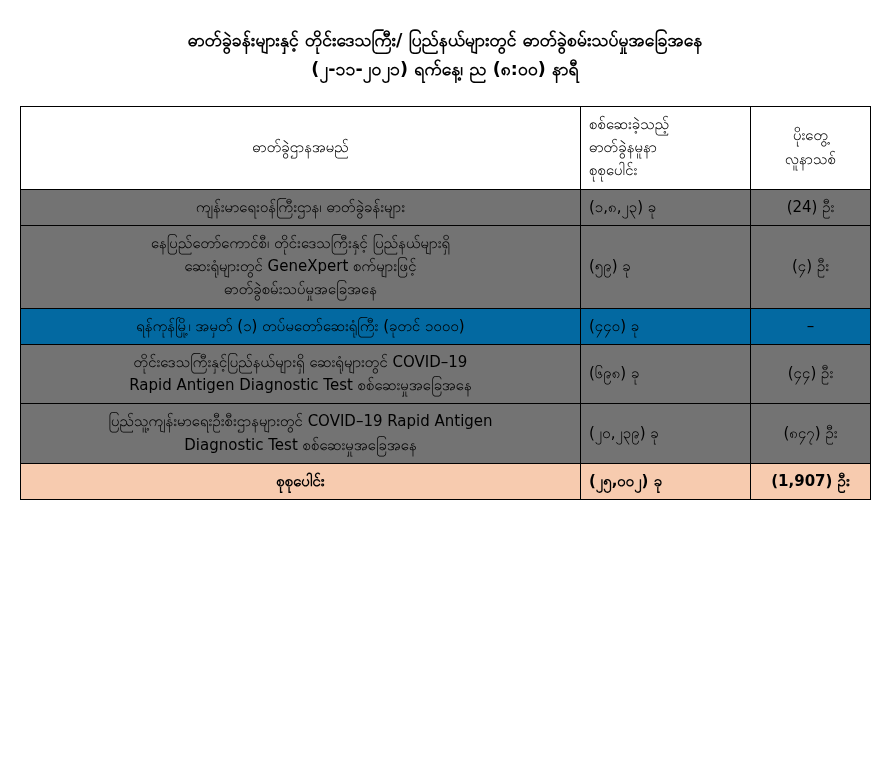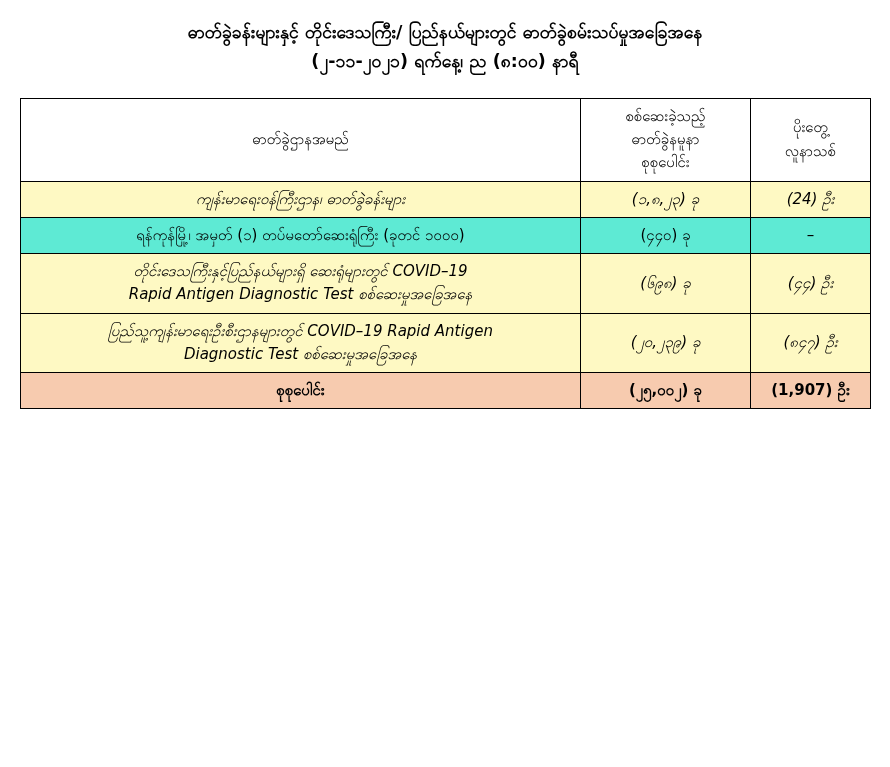--- a/index.html
+++ b/index.html
@@ -15,21 +15,21 @@
     overflow: hidden;
   }
   .page {
     width: 890px;
     height: 767px;
     position: relative;
     box-sizing: border-box;
   }
   .title-block {
     text-align: center;
-    padding-top: 18px;
+    padding-top: 26px;
     padding-left: 60px;
     padding-right: 60px;
   }
   .title-line {
     font-size: 17.5px;
     font-weight: bold;
     line-height: 1.65;
     letter-spacing: 0.1px;
   }
   .table-wrap {
@@ -42,34 +42,34 @@
   }
   table.data-table td, table.data-table th {
     border: 1px solid #000000;
     padding: 6px 8px;
     vertical-align: middle;
     font-size: 15px;
     line-height: 1.55;
     font-weight: normal;
   }
   .col-name { width: 560px; text-align: center; }
-  .col-count { width: 170px; text-align: center; }
+  .col-count { width: 170px; text-align: left; }
   .col-pos { width: 120px; text-align: center; }
 
   thead td {
     text-align: center;
     font-size: 15.5px;
     padding-top: 12px;
     padding-bottom: 12px;
     background: #ffffff;
   }
   .hdr-multi { line-height: 1.7; }
 
-  tr.green td { background: #fef9c3; font-style: italic; }
-  tr.white td { background: #5eead4; }
+  tr.green td { background: #737373; }
+  tr.white td { background: #0369a1; }
   tr.total td { background: #F7CBAF; font-weight: bold; }
   tr.total td.col-name { text-align: center; }
 
   .cell-name { text-align: center; }
   .cell-num { white-space: nowrap; }
 </style>
 </head>
 <body>
 
 <div class="page">
@@ -99,20 +99,29 @@
             <div>လူနာသစ်</div>
           </td>
         </tr>
       </thead>
       <tbody id="table-body">
           <tr class="green">
             <td class="col-name cell-name">ကျန်းမာရေးဝန်ကြီးဌာန၊ ဓာတ်ခွဲခန်းများ</td>
             <td class="col-count cell-num">(၁,၈,၂၃) ခု</td>
             <td class="col-pos cell-num">(24) ဦး</td>
           </tr>
+          <tr class="green">
+            <td class="col-name cell-name">
+              <div>နေပြည်တော်ကောင်စီ၊ တိုင်းဒေသကြီးနှင့် ပြည်နယ်များရှိ</div>
+              <div>ဆေးရုံများတွင် GeneXpert စက်များဖြင့်</div>
+              <div>ဓာတ်ခွဲစမ်းသပ်မှုအခြေအနေ</div>
+            </td>
+            <td class="col-count cell-num">(၅၉) ခု</td>
+            <td class="col-pos cell-num">(၄) ဦး</td>
+          </tr>
           <tr class="white">
             <td class="col-name cell-name">ရန်ကုန်မြို့၊ အမှတ် (၁) တပ်မတော်ဆေးရုံကြီး (ခုတင် ၁၀၀၀)</td>
             <td class="col-count cell-num">(၄၄၀) ခု</td>
             <td class="col-pos cell-num">–</td>
           </tr>
           <tr class="green">
             <td class="col-name cell-name">
               <div>တိုင်းဒေသကြီးနှင့်ပြည်နယ်များရှိ ဆေးရုံများတွင် COVID–19</div>
               <div>Rapid Antigen Diagnostic Test စစ်ဆေးမှုအခြေအနေ</div>
             </td>

